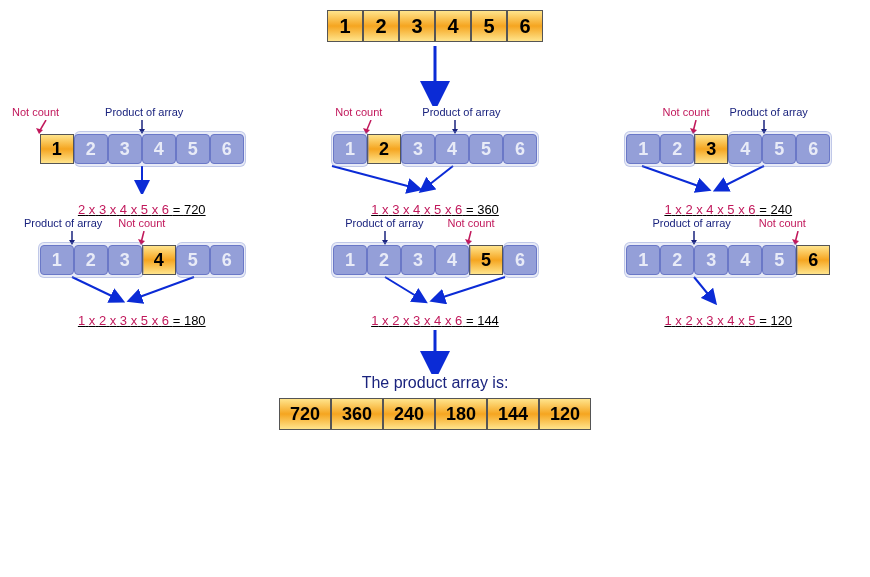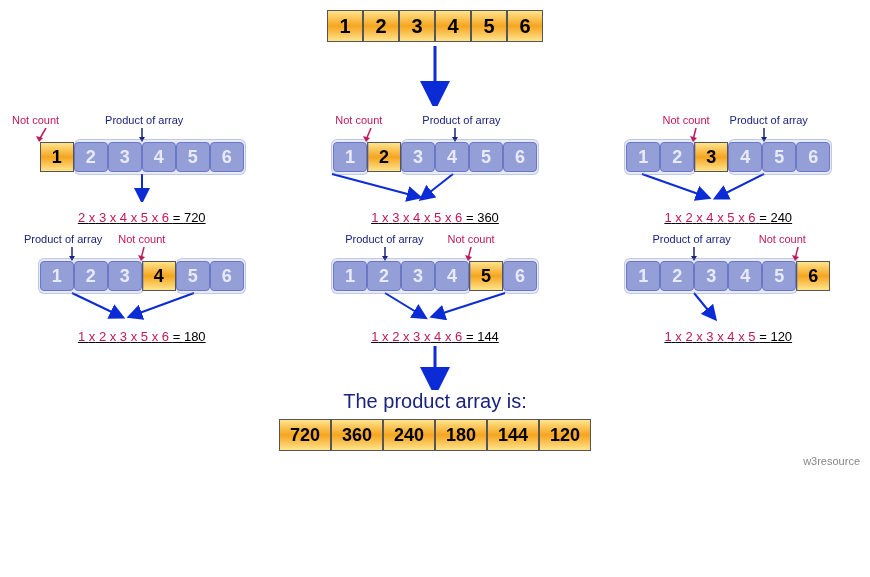--- a/index.html
+++ b/index.html
@@ -48,21 +48,21 @@
   width: 52px;
   background: linear-gradient(to bottom, #ffe48c 0%, #f5a520 50%, #ffe48c 100%);
   border: 1px solid #555;
   color: #000;
   font-size: 18px;
 }
 .subgroups-row {
   display: flex;
   justify-content: space-between;
   width: 100%;
-  margin-top: 8px;
+  margin-top: 0;
 }
 .subgroup {
   display: flex;
   flex-direction: column;
   align-items: center;
   width: 31%;
   position: relative;
 }
 .label-row {
   display: flex;
@@ -79,21 +79,21 @@
 .formula {
   font-size: 13px;
   margin-top: 8px;
   text-decoration: underline;
 }
 .formula .num { color: #c1185b; }
 .formula .op { color: #c1185b; }
 .formula .res { color: #000; }
 .formula .eq { color: #000; }
 .title-text {
-  font-size: 20px;
+  font-size: 16px;
   color: #1a237e;
   margin-top: 20px;
   margin-bottom: 6px;
 }
 .credit {
   font-size: 11px;
   color: #888;
   text-align: right;
   width: 100%;
   margin-top: 4px;
@@ -395,15 +395,14 @@
 
   <div class="cell-row">
     <div class="cell result">720</div>
     <div class="cell result">360</div>
     <div class="cell result">240</div>
     <div class="cell result">180</div>
     <div class="cell result">144</div>
     <div class="cell result">120</div>
   </div>
 
-  <div class="credit">w3resource</div>
 
 </div>
 
 </body></html>

